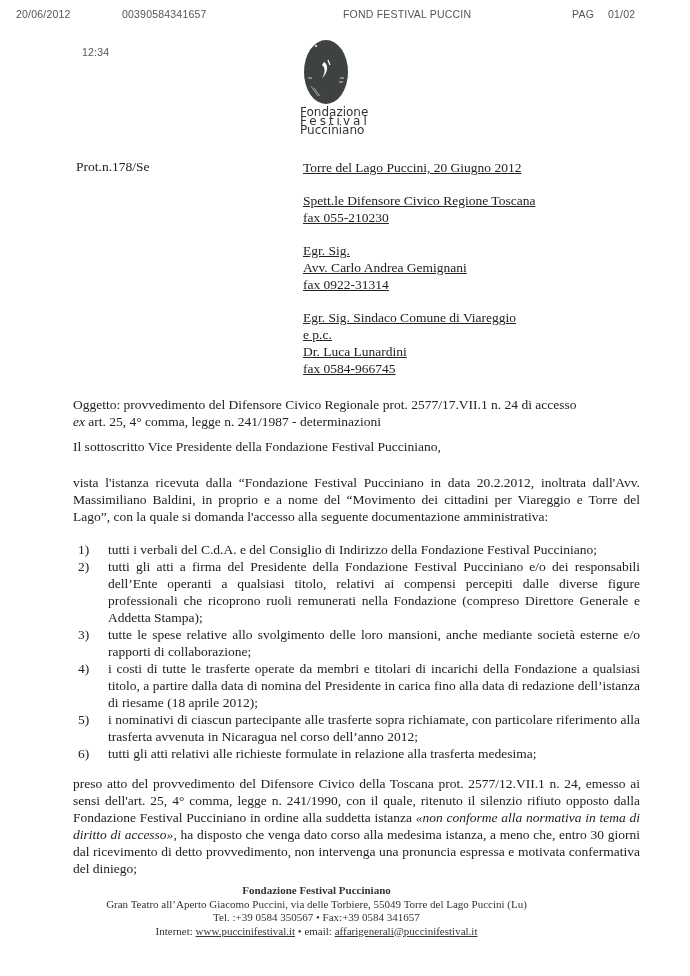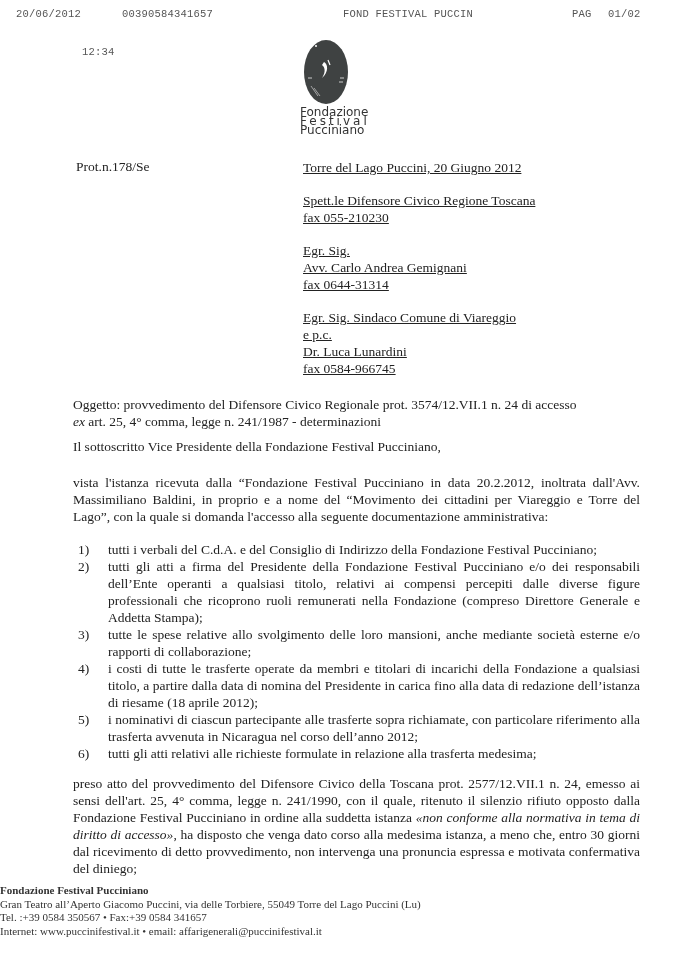--- a/index.html
+++ b/index.html
@@ -3,21 +3,21 @@
 <meta charset="utf-8">
 <style>
   html, body { margin: 0; padding: 0; background: #ffffff; }
   body {
     width: 690px; height: 976px; position: relative; overflow: hidden;
     font-family: "Liberation Serif", "DejaVu Serif", serif;
     color: #222;
   }
   .fax-header {
     position: absolute; top: 8px; left: 0; width: 690px; height: 14px;
-    font-family: Liberation Mono, monospace;
+    font-family: Liberation Sans, sans-serif;
     font-size: 10.5px; color: #555; letter-spacing: 0.2px;
   }
   .fax-header span { position: absolute; top: 0; white-space: nowrap; }
   .fh-date { left: 16px; }
   .fh-time { left: 82px; margin-top: 38px; }
   .fh-num { left: 122px; }
   .fh-sender { left: 343px; }
   .fh-pag { left: 572px; }
   .fh-page { left: 608px; }
 
@@ -47,25 +47,25 @@
   .list {
     position: absolute; left: 78px; width: 562px; top: 541px;
     font-size: 13.5px; line-height: 17px; margin: 0; padding: 0; list-style: none;
   }
   .list li { position: relative; padding-left: 30px; text-align: justify; }
   .list .num { position: absolute; left: 0; top: 0; }
   .preso { top: 775px; }
   .italic { font-style: italic; }
 
   .footer {
-    position: absolute; left: 0; top: 884px; width: 633px; 
+    position: absolute; left: 0; top: 884px; width: 633px; text-align: center;
     font-size: 11px; line-height: 13.5px; color: #333;
   }
   .footer .org { font-weight: bold; }
-  .footer .link { }
+  .footer .link { text-decoration: underline; }
 </style>
 </head>
 <body>
 
 <div class="fax-header">
   <span class="fh-date">20/06/2012</span>
   <span class="fh-time">12:34</span>
   <span class="fh-num">00390584341657</span>
   <span class="fh-sender">FOND FESTIVAL PUCCIN</span>
   <span class="fh-pag">PAG</span>
@@ -91,30 +91,30 @@
 <div class="prot">Prot.n.178/Se</div>
 
 <div class="right-block">
   <div>Torre del Lago Puccini, 20 Giugno 2012</div>
   <div class="gap"></div>
   <div>Spett.le Difensore Civico Regione Toscana</div>
   <div>fax 055-210230</div>
   <div class="gap"></div>
   <div>Egr. Sig.</div>
   <div>Avv. Carlo Andrea Gemignani</div>
-  <div>fax 0644-31314</div>
+  <div>fax 0922-31314</div>
   <div class="gap"></div>
   <div>Egr. Sig. Sindaco Comune di Viareggio</div>
   <div>e p.c.</div>
   <div>Dr. Luca Lunardini</div>
   <div>fax 0584-966745</div>
 </div>
 
 <div class="body-text subject">
-  <div class="line">Oggetto: provvedimento del Difensore Civico Regionale prot. 3574/12.VII.1 n. 24 di accesso</div>
+  <div class="line">Oggetto: provvedimento del Difensore Civico Regionale prot. 2577/17.VII.1 n. 24 di accesso</div>
   <div class="line"><span class="italic">ex</span><span> art. 25, 4° comma, legge n. 241/1987 - determinazioni</span></div>
 </div>
 
 <div class="body-text signer">Il sottoscritto Vice Presidente  della Fondazione Festival Pucciniano,</div>
 
 <div class="body-text vista">vista l'istanza ricevuta dalla “Fondazione Festival Pucciniano in data 20.2.2012, inoltrata dall'Avv. Massimiliano Baldini, in proprio e a nome del “Movimento dei cittadini per Viareggio e Torre del Lago”, con la quale si domanda l'accesso alla seguente documentazione amministrativa:</div>
 
 <ol class="list">
   <li><span class="num">1)</span><span>tutti i verbali del C.d.A. e del Consiglio di Indirizzo della Fondazione Festival Pucciniano;</span></li>
   <li><span class="num">2)</span><span>tutti gli atti a firma del Presidente della Fondazione Festival Pucciniano e/o dei responsabili dell’Ente operanti a qualsiasi titolo, relativi ai compensi percepiti dalle diverse figure professionali che ricoprono ruoli remunerati nella Fondazione (compreso Direttore Generale e Addetta Stampa);</span></li>

